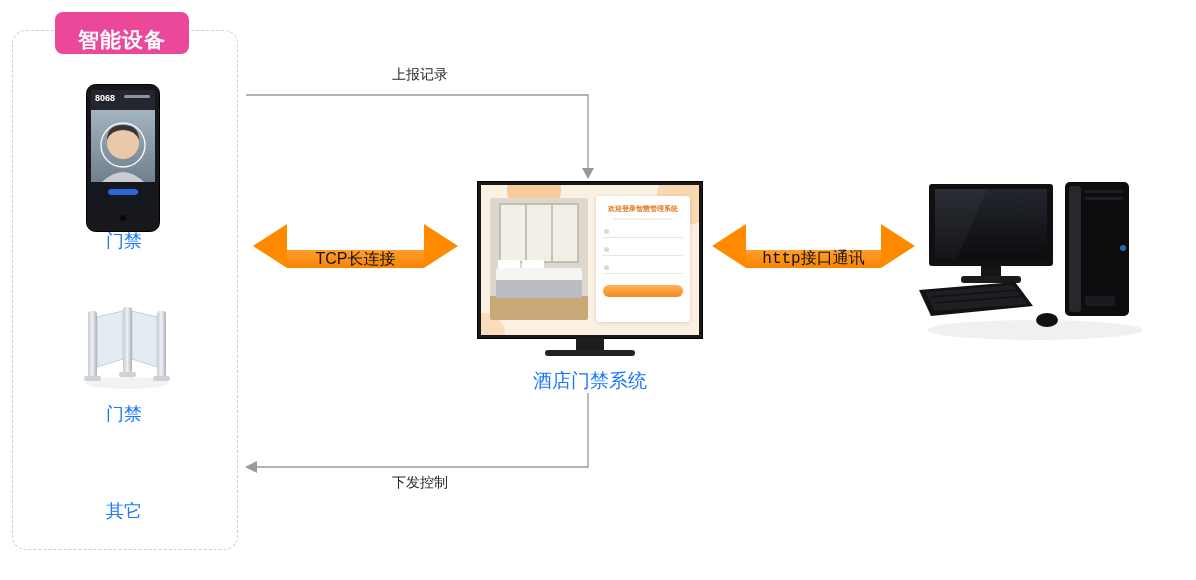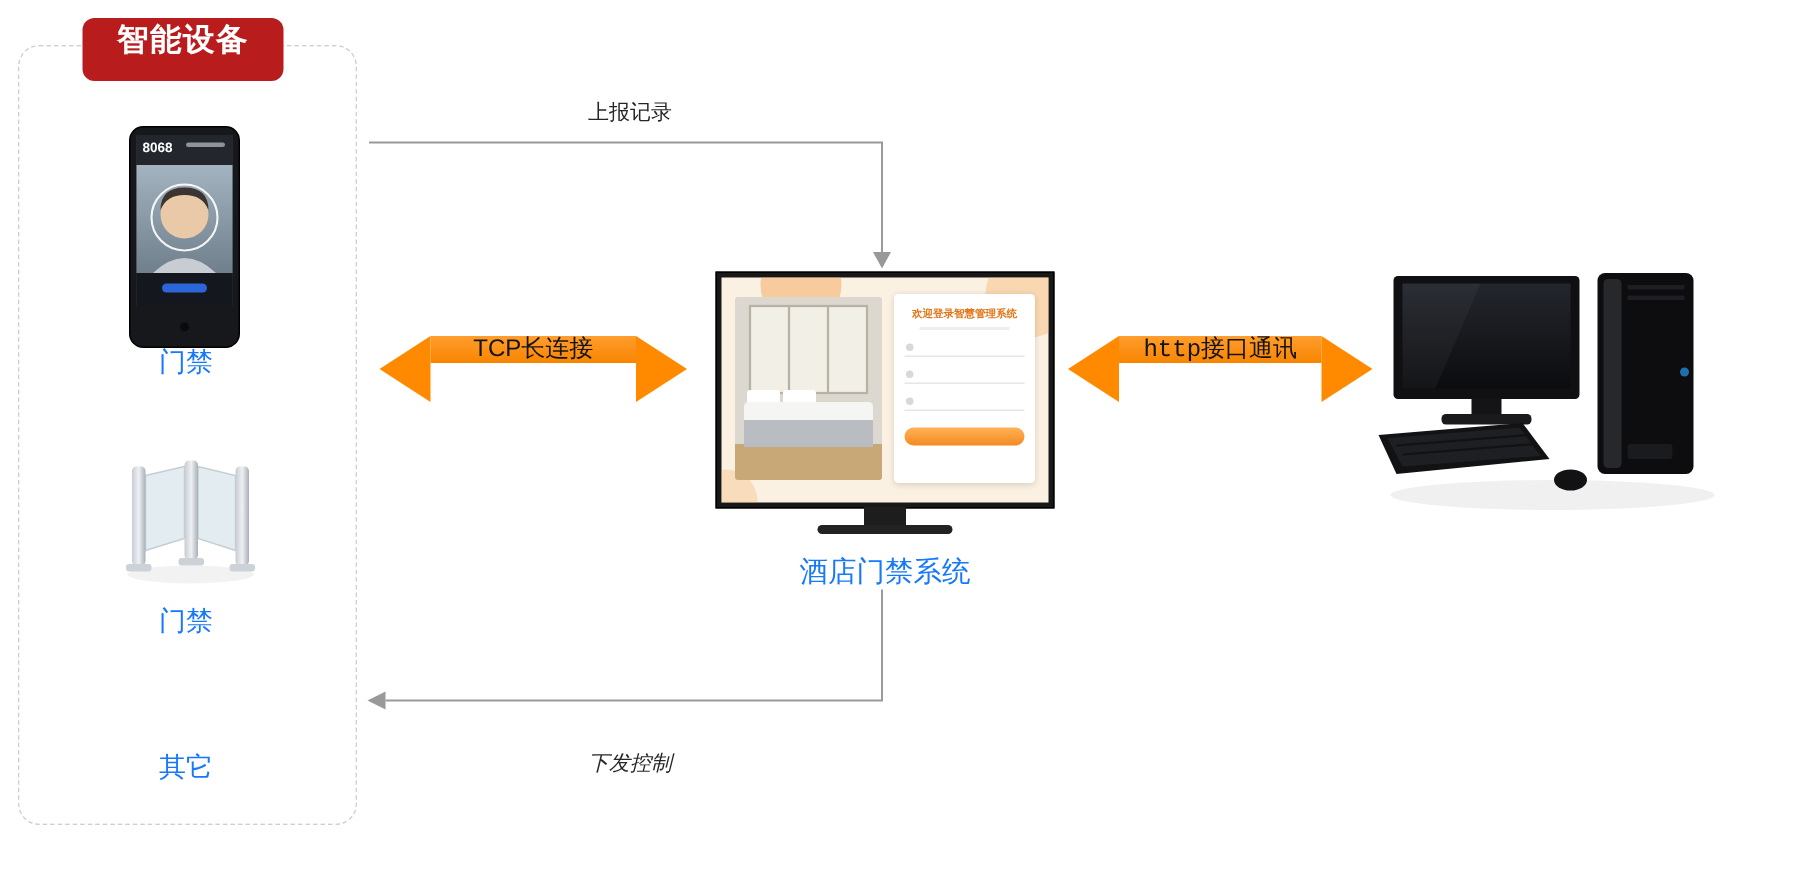--- a/index.html
+++ b/index.html
@@ -7,36 +7,36 @@
     position:relative;width:1196px;height:580px;background:#ffffff;overflow:hidden;
     font-family:"Liberation Sans","DejaVu Sans",sans-serif;
   }
   
   .group-box{
     position:absolute;left:12px;top:30px;width:224px;height:518px;
     border:1px dashed #cfcfcf;border-radius:14px;background:#fff;
   }
   .group-badge{
     position:absolute;left:55px;top:12px;width:134px;height:42px;
-    background:#b91c1c;border-radius:8px;color:#fff;
+    background:#ec4899;border-radius:8px;color:#fff;
     font-size:21px;font-weight:bold;letter-spacing:1px;
-    display:flex;align-items:flex-start;justify-content:center;z-index:3;
+    display:flex;align-items:flex-end;justify-content:center;z-index:3;
   }
   .blue-label{
     position:absolute;color:#1677ff;font-size:18px;text-align:center;z-index:2;
   }
   .node-label{
     position:absolute;color:#1677ff;font-size:19px;text-align:center;z-index:2;margin-top:12px;
   }
   .conn-label{
     position:absolute;color:#262626;font-size:14px;text-align:center;z-index:2;
   }
   .device{position:absolute;z-index:2;}
   
-  .arrow-orange{position:absolute;display:flex;align-items:flex-start;height:44px;z-index:2;}
+  .arrow-orange{position:absolute;display:flex;align-items:flex-end;height:44px;z-index:2;}
   .arrow-head-left{width:0;height:0;border-top:22px solid transparent;border-bottom:22px solid transparent;border-right:34px solid #ff8a00;}
   .arrow-head-right{width:0;height:0;border-top:22px solid transparent;border-bottom:22px solid transparent;border-left:34px solid #ff8a00;}
   .arrow-bar{
     height:18px;background:linear-gradient(180deg,#ff9d2e,#f88500);
     flex:1;display:flex;align-items:center;justify-content:center;
   }
   .arrow-bar span{font-size:16px;color:#141414;white-space:nowrap;line-height:18px;}
   
   .connector-layer{position:absolute;left:0;top:0;width:1196px;height:580px;z-index:1;pointer-events:none;}
   
@@ -203,15 +203,15 @@
 
       <polygon points="4,112 100,104 118,128 16,138" fill="#121214"></polygon>
       <polygon points="10,114 98,107 112,126 20,133" fill="#1e1f22"></polygon>
       <line x1="16" y1="119" x2="104" y2="112" stroke="#121214" stroke-width="1.5"></line>
       <line x1="20" y1="125" x2="108" y2="118" stroke="#121214" stroke-width="1.5"></line>
 
       <ellipse cx="132" cy="142" rx="11" ry="7" fill="#121214"></ellipse>
     </svg>
   </div>
 
-  <div class="conn-label" style="left:330px;top:500px;width:180px;font-style:italic;">下发控制</div>
+  <div class="conn-label" style="left:330px;top:474px;width:180px;">下发控制</div>
 
 </div>
 
 </body></html>

